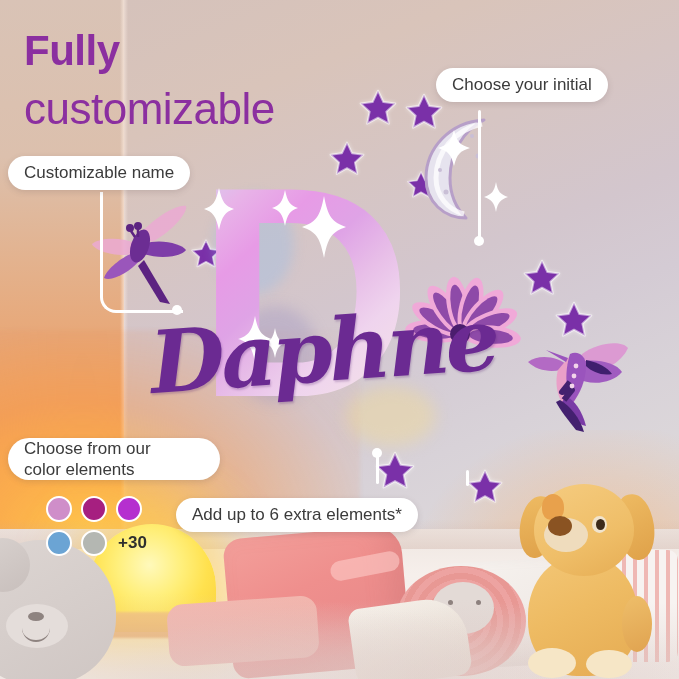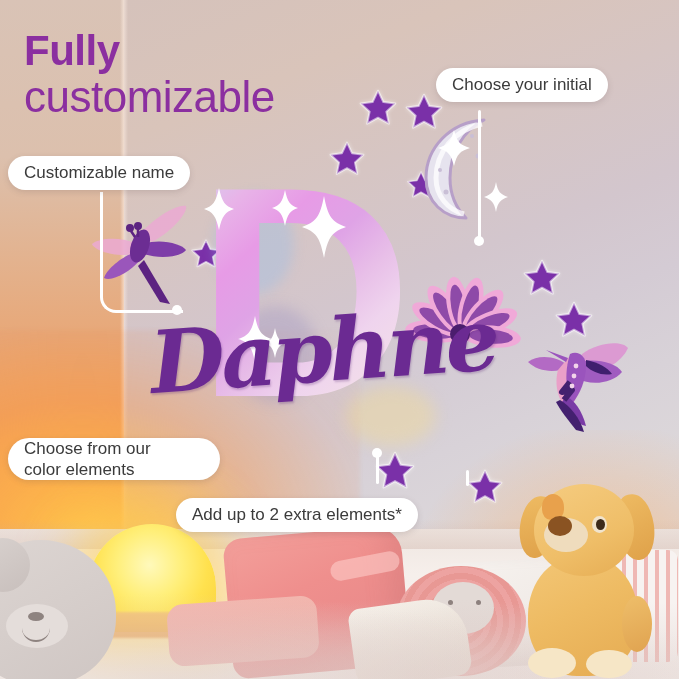--- a/index.html
+++ b/index.html
@@ -158,21 +158,21 @@
   }
   .dog-foot-l{position:absolute;left:528px;top:648px;width:48px;height:30px;border-radius:50%;background:#f6e6c6;}
   .dog-foot-r{position:absolute;left:586px;top:650px;width:46px;height:28px;border-radius:50%;background:#f6e6c6;}
 
   
   .headline{
     position:absolute;left:24px;top:30px;
     color:#8b2fa0;line-height:1.02;
   }
   .headline .l1{font-size:42px;font-weight:bold;letter-spacing:-.5px;display:block;}
-  .headline .l2{font-size:44px;font-weight:300;letter-spacing:-.5px;display:block;margin-top:2px;}
+  .headline .l2{font-size:44px;font-weight:300;letter-spacing:-.5px;display:block;margin-top:14px;}
 
   
   .star{position:absolute;}
   .star svg{display:block;filter:drop-shadow(0 0 2px rgba(255,255,255,.55));}
 
   .letter-wrap{position:absolute;left:196px;top:186px;width:260px;height:260px;}
   .letter-D{
     font-size:300px;font-weight:bold;line-height:260px;
     font-family:"Liberation Sans", sans-serif;
     background:linear-gradient(138deg,#cfd7f0 0%,#e8b3e8 16%,#e79be6 30%,#dfa3e6 44%,#e8bfe8 58%,#efd4ee 70%,#f2dcea 82%,#f6e7c8 92%,#f7ecb4 100%);
@@ -467,16 +467,28 @@
 
   <div class="pill" style="left:8px;top:156px;">Customizable name</div>
 
   <div class="pill" style="left:436px;top:68px;">Choose your initial</div>
 
   <div class="pill two-line" style="left:8px;top:438px;width:180px;">
     <span>Choose from our</span><br>
     <span>color elements</span>
   </div>
 
-  <div class="pill" style="left:176px;top:498px;">Add up to 2 extra elements*</div>
-
+  <div class="pill" style="left:176px;top:498px;">Add up to 6 extra elements*</div>
+
+  <div class="swatches">
+    <div class="sw-row">
+      <div class="sw" style="background: rgb(207, 142, 201);"></div>
+      <div class="sw" style="background: rgb(166, 31, 128);"></div>
+      <div class="sw" style="background: rgb(181, 47, 207);"></div>
+    </div>
+    <div class="sw-row">
+      <div class="sw" style="background: rgb(107, 164, 212);"></div>
+      <div class="sw" style="background: rgb(180, 183, 178);"></div>
+      <div class="sw-more">+30</div>
+    </div>
+  </div>
 
 </div>
 
 </body></html>

